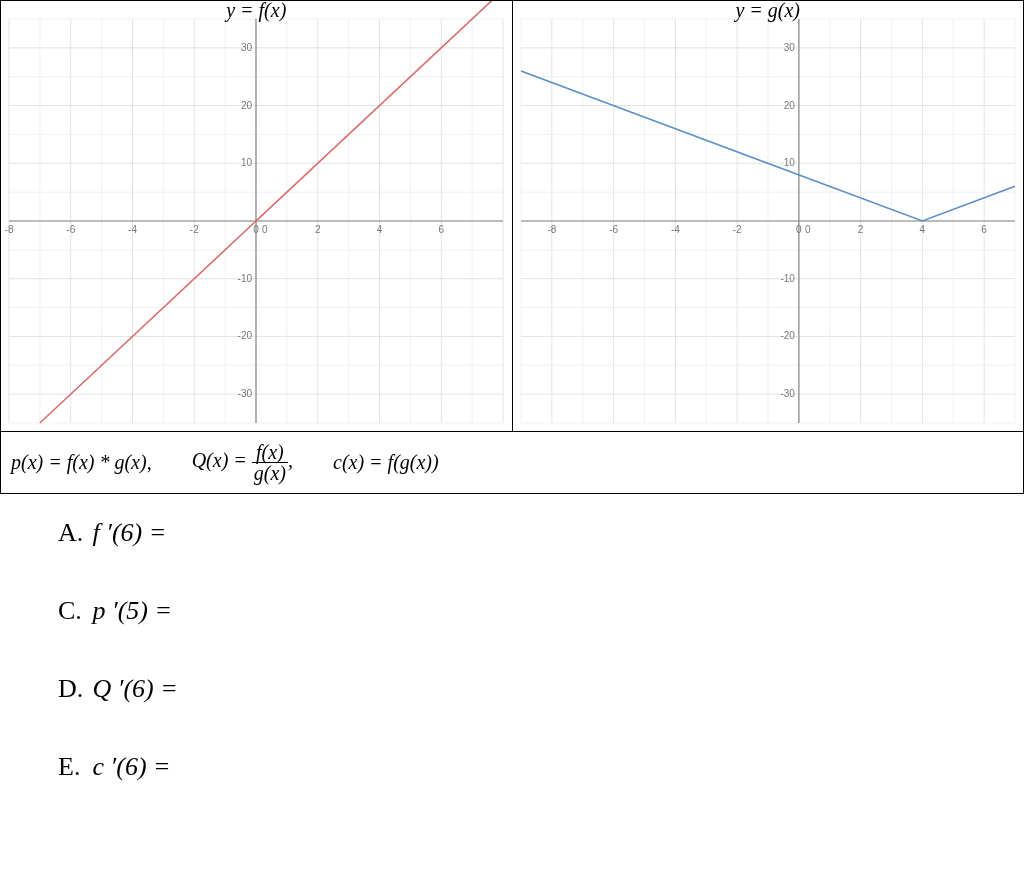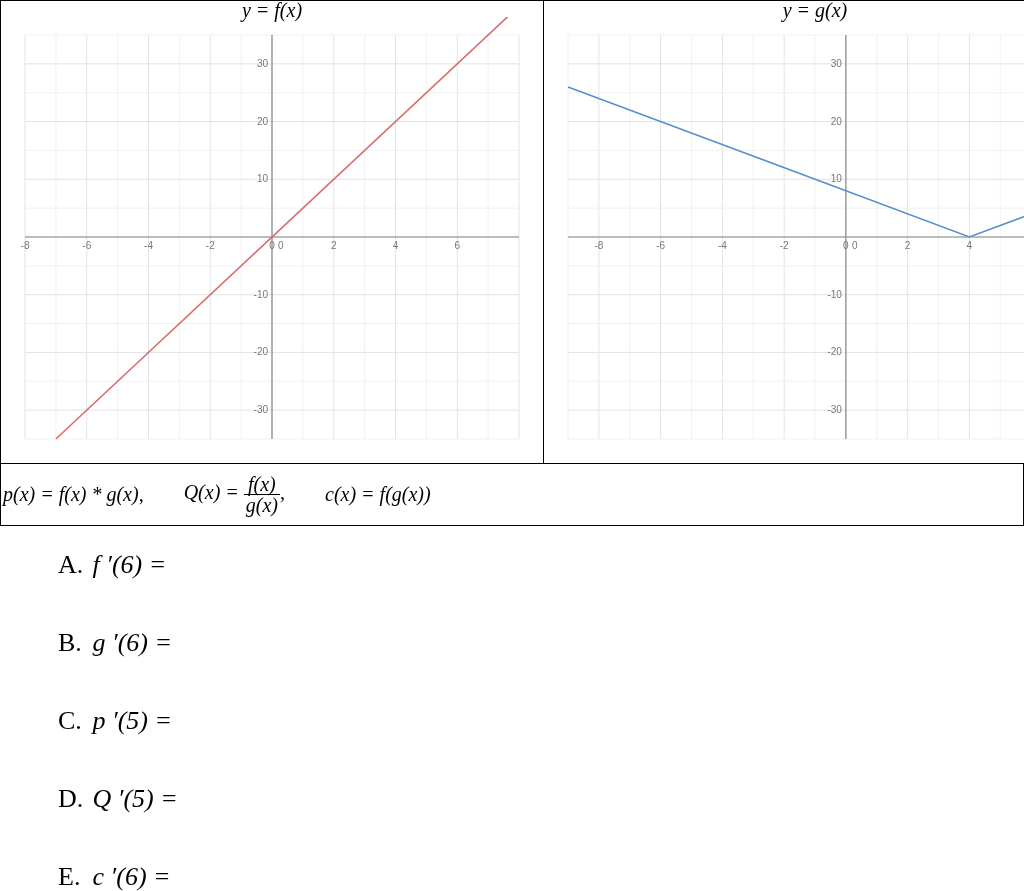--- a/index.html
+++ b/index.html
@@ -1,21 +1,21 @@
 <!DOCTYPE html>
 <html><head>
 <meta charset="utf-8">
 <style>
   html,body{margin:0;padding:0;background:#fff;font-family:"Times New Roman",serif;color:#000}
   .page{width:1024px;height:891px;position:relative}
   .figrow{display:flex;border:1px solid #000;border-right:none;border-bottom:none}
-  .figcell{flex:1;border-right:1px solid #000;padding:16px;position:relative}
+  .figcell{flex:1;border-right:1px solid #000;padding:0;position:relative}
   .figtitle{text-align:center;font-style:italic;font-size:20px;padding:2px 0 0 0;position:absolute;top:-4px;left:0;right:0;z-index:2}
   svg{display:block}
-  .eqrow{border:1px solid #000;border-top:1px solid #000;padding:10px 2px;font-size:20px;display:flex;gap:40px;align-items:center}
+  .eqrow{border:1px solid #000;border-top:1px solid #000;padding:10px 10px;font-size:20px;display:flex;gap:40px;align-items:center}
   .eq{font-style:italic}
   .frac{display:inline-block;vertical-align:middle;text-align:center;font-style:italic;line-height:1}
   .frac .num{display:block;border-bottom:1px solid #000;padding:0 2px}
   .frac .den{display:block;padding:0 2px}
   .questions{padding:24px 0 0 58px;font-size:26px}
   .qitem{margin:0 0 48px 0}
   .qlabel{display:inline-block;width:28px}
   .tick{font:10px sans-serif;fill:#777}
 </style>
 </head>
@@ -148,29 +148,25 @@
     </span>
     <span class="eq">c(x) = f(g(x))</span>
   </div>
 
   <div class="questions">
     <div class="qitem">
       <span class="qlabel">A.</span>
       <span class="eq">f ′(6) =</span>
     </div>
     <div class="qitem">
-      <span class="qlabel">B.</span>
-      <span class="eq">g ′(6) =</span>
-    </div>
-    <div class="qitem">
       <span class="qlabel">C.</span>
       <span class="eq">p ′(5) =</span>
     </div>
     <div class="qitem">
       <span class="qlabel">D.</span>
-      <span class="eq">Q ′(5) =</span>
+      <span class="eq">Q ′(6) =</span>
     </div>
     <div class="qitem">
       <span class="qlabel">E.</span>
       <span class="eq">c ′(6) =</span>
     </div>
   </div>
 </div>
 
 </body></html>

